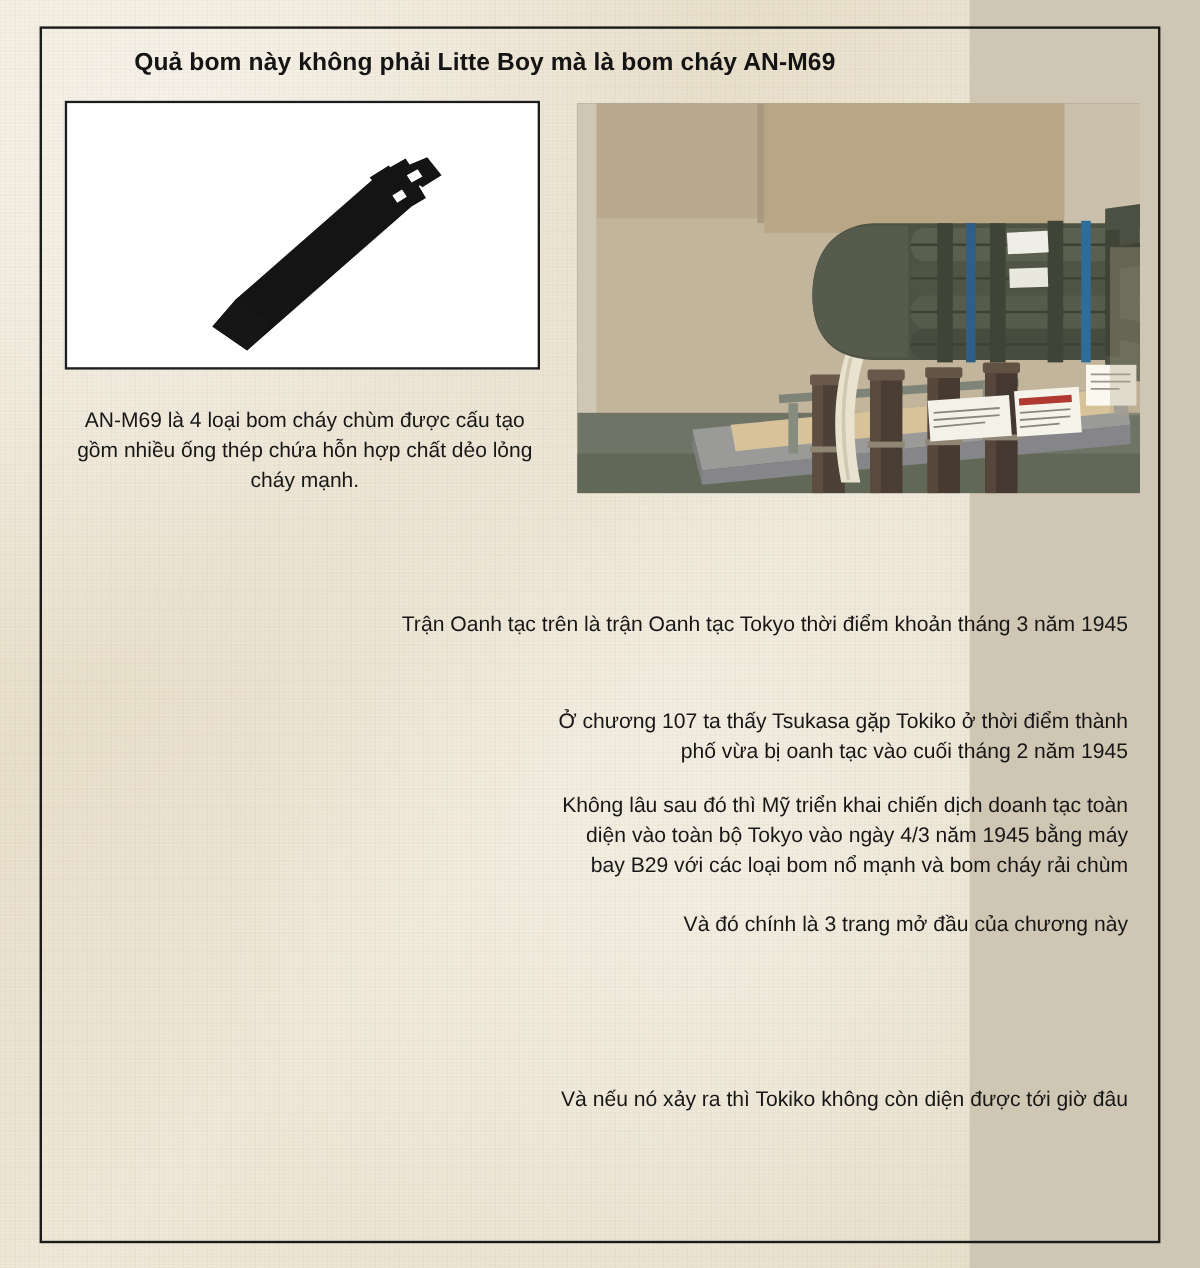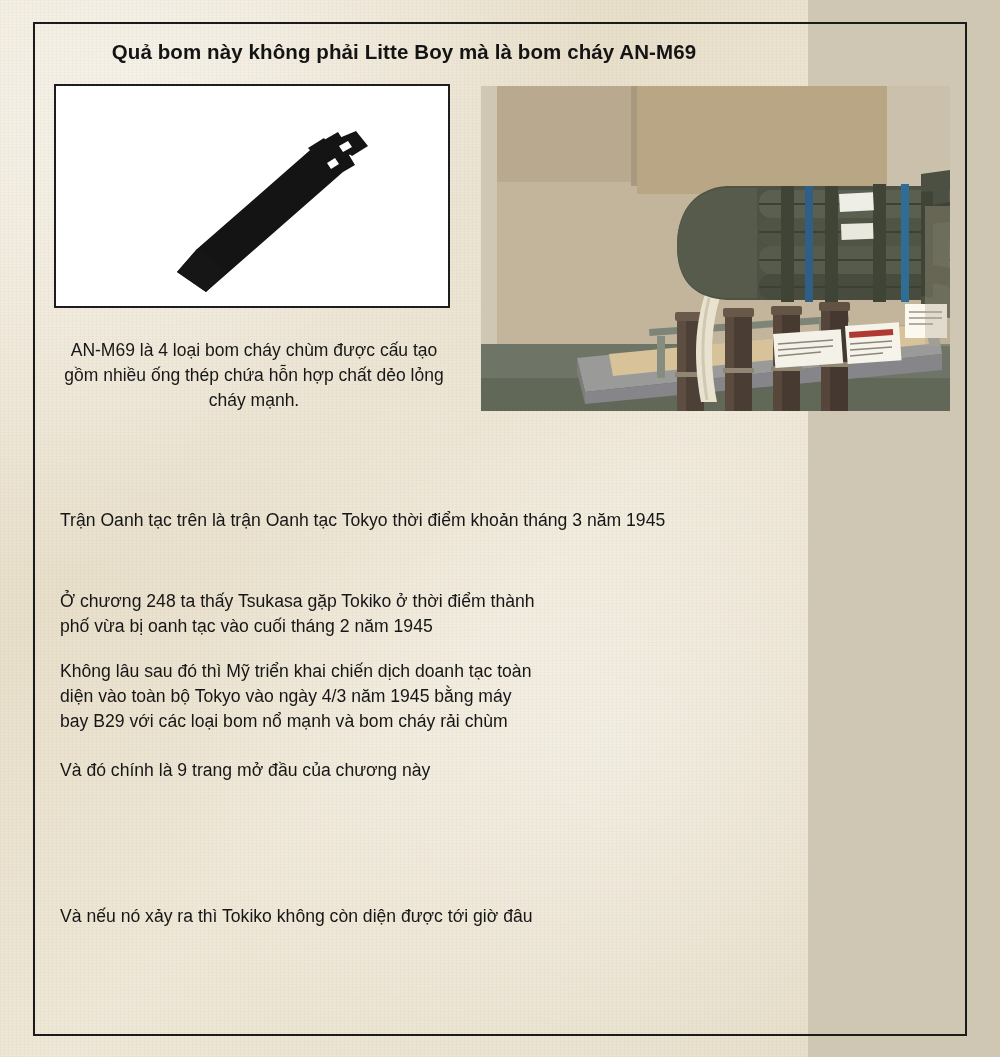--- a/index.html
+++ b/index.html
@@ -89,21 +89,21 @@
     font-size: 17.5px;
     line-height: 25px;
     color: #171717;
   }
 
   
   .body-block {
     position: absolute;
     left: 60px;
     width: 880px;
-    text-align: left;
+    text-align: right;
     color: #161616;
     font-size: 17.6px;
     line-height: 25px;
   }
   .body-block .ln { display: block; white-space: nowrap; }
   #p0 { top: 508px; }
   #p1 { top: 589px; }
   #p2 { top: 659px; }
   #p3 { top: 758px; }
   #p4 { top: 830px; }
@@ -271,31 +271,31 @@
     <span class="ln">AN-M69 là 4 loại bom cháy chùm được</span>
     <span class="ln">cấu tạo gồm nhiều ống thép chứa hỗn</span>
     <span class="ln">hợp chất dẻo lỏng cháy mạnh.</span>
   </div>
 
   <div class="body-block" id="p0">
     <span class="ln">Trận Oanh tạc trên là trận Oanh tạc Tokyo thời điểm khoản tháng  3 năm 1945</span>
   </div>
 
   <div class="body-block" id="p1">
-    <span class="ln">Ở chương 248 ta thấy Tsukasa gặp Tokiko ở thời điểm thành</span>
+    <span class="ln">Ở chương 107 ta thấy Tsukasa gặp Tokiko ở thời điểm thành</span>
     <span class="ln">phố vừa bị oanh tạc vào cuối tháng 2 năm 1945</span>
   </div>
 
   <div class="body-block" id="p2">
     <span class="ln">Không lâu sau đó thì Mỹ triển khai chiến dịch doanh tạc toàn</span>
     <span class="ln">diện vào toàn bộ Tokyo vào ngày 4/3 năm 1945 bằng máy</span>
     <span class="ln">bay B29 với các loại bom nổ mạnh và bom cháy rải chùm</span>
   </div>
 
   <div class="body-block" id="p3">
-    <span class="ln">Và đó chính là 9 trang mở đầu của chương này</span>
+    <span class="ln">Và đó chính là 3 trang mở đầu của chương này</span>
   </div>
 
 
   <div class="body-block" id="p5">
     <span class="ln">Và nếu nó xảy ra thì Tokiko không còn diện được tới giờ đâu</span>
   </div>
 </div>
 
 </body></html>

